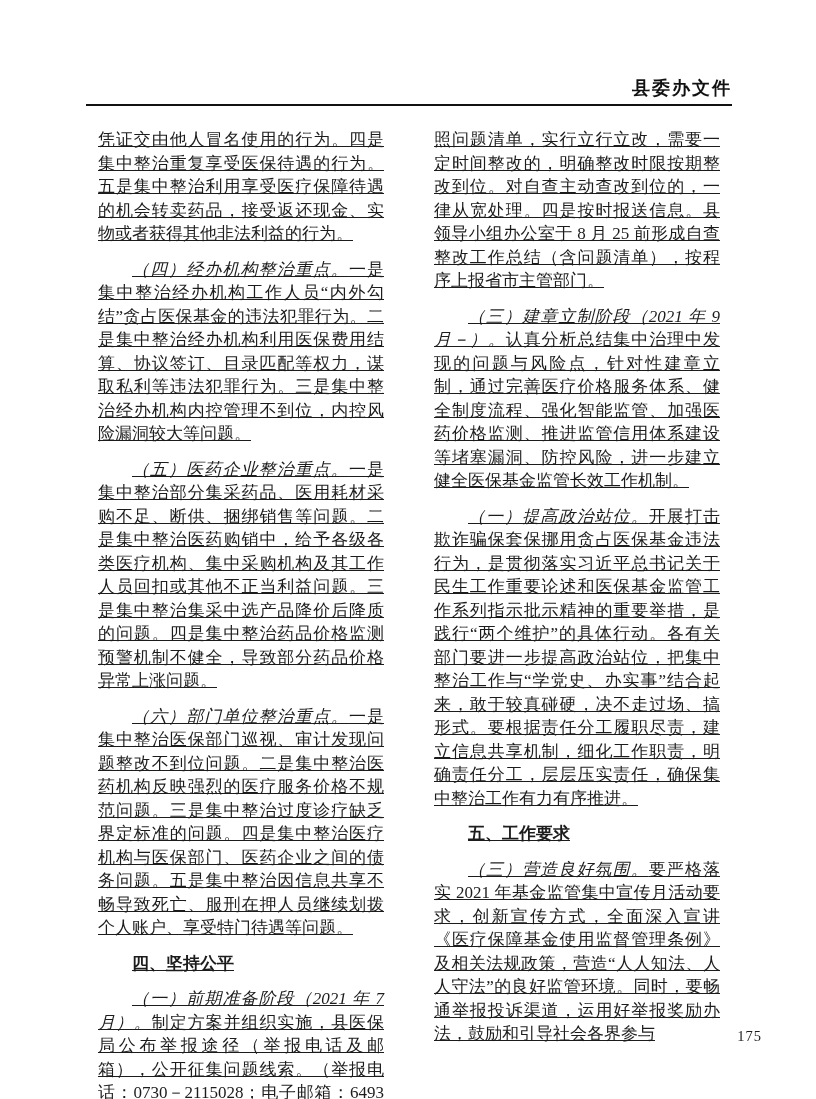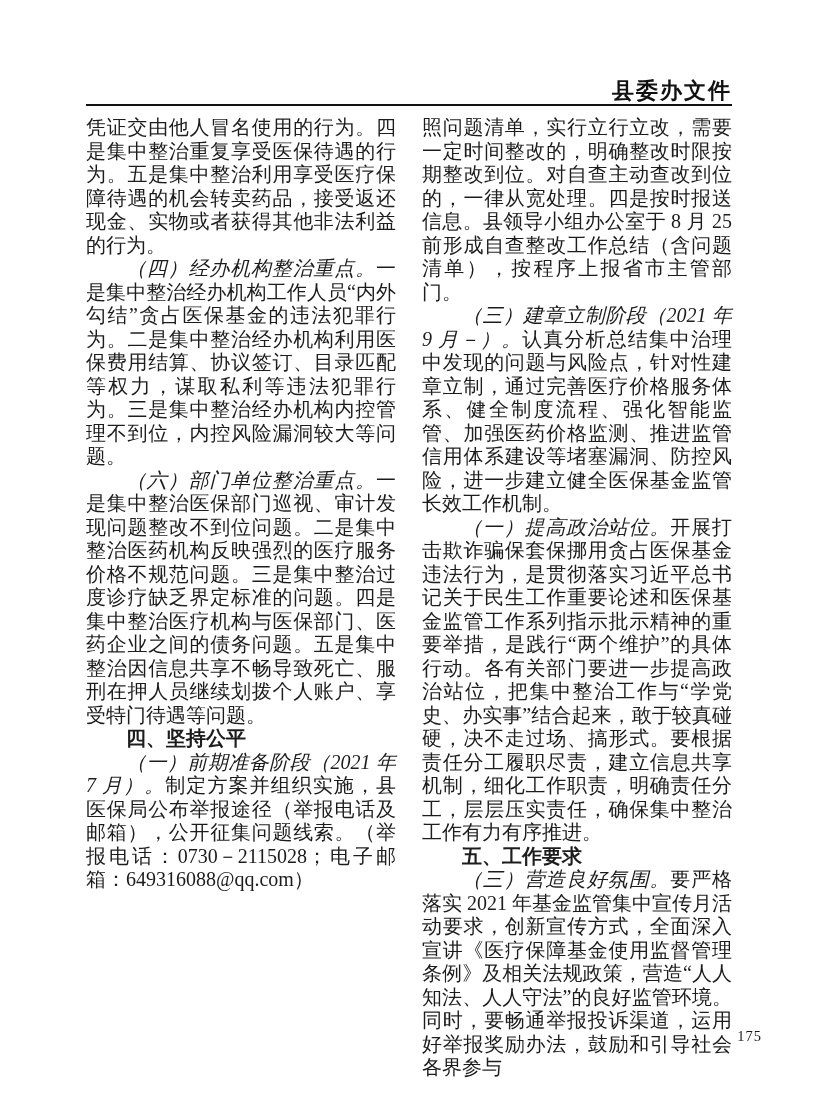--- a/index.html
+++ b/index.html
@@ -13,21 +13,21 @@
     height: 1099px;
     background: #ffffff;
     font-family: "Liberation Serif", "DejaVu Serif", serif;
     color: #1c1c1c;
     overflow: hidden;
   }
   .header-title {
     position: absolute;
     top: 76px;
     right: 84px;
-    font-size: 22px;
+    font-size: 18px;
     font-weight: 700;
     letter-spacing: 2px;
     color: #111111;
   }
   .header-rule {
     position: absolute;
     top: 104px;
     left: 86px;
     width: 646px;
     height: 2px;
@@ -39,27 +39,28 @@
     left: 86px;
     width: 646px;
     display: flex;
     gap: 26px;
   }
   .column {
     width: 310px;
     flex: 0 0 310px;
   }
   .para {
-    margin: 0;
-    font-size: 20px;
+    margin: 12px;
+    font-size: 17px;
     line-height: 23.5px;
     text-align: justify;
     text-justify: inter-ideograph;
     text-indent: 2em;
     word-break: break-all;
+    text-decoration: underline;
   }
   .para.no-indent {
     text-indent: 0;
   }
   .para.heading {
     font-weight: 700;
   }
   .lead {
     font-style: italic;
   }
@@ -78,20 +79,21 @@
 <div class="page">
 
   <div class="header-title">县委办文件</div>
 
   <div class="header-rule"></div>
 
   <div class="columns">
     <div class="column" id="col-left">
         <p class="para no-indent">凭证交由他人冒名使用的行为。四是集中整治重复享受医保待遇的行为。五是集中整治利用享受医疗保障待遇的机会转卖药品，接受返还现金、实物或者获得其他非法利益的行为。</p>
         <p class="para"><span class="lead">（四）经办机构整治重点。</span>一是集中整治经办机构工作人员“内外勾结”贪占医保基金的违法犯罪行为。二是集中整治经办机构利用医保费用结算、协议签订、目录匹配等权力，谋取私利等违法犯罪行为。三是集中整治经办机构内控管理不到位，内控风险漏洞较大等问题。</p>
+        <p class="para"><span class="lead">（五）医药企业整治重点。</span>一是集中整治部分集采药品、医用耗材采购不足、断供、捆绑销售等问题。二是集中整治医药购销中，给予各级各类医疗机构、集中采购机构及其工作人员回扣或其他不正当利益问题。三是集中整治集采中选产品降价后降质的问题。四是集中整治药品价格监测预警机制不健全，导致部分药品价格异常上涨问题。</p>
         <p class="para"><span class="lead">（六）部门单位整治重点。</span>一是集中整治医保部门巡视、审计发现问题整改不到位问题。二是集中整治医药机构反映强烈的医疗服务价格不规范问题。三是集中整治过度诊疗缺乏界定标准的问题。四是集中整治医疗机构与医保部门、医药企业之间的债务问题。五是集中整治因信息共享不畅导致死亡、服刑在押人员继续划拨个人账户、享受特门待遇等问题。</p>
         <p class="para heading">四、坚持公平</p>
         <p class="para"><span class="lead">（一）前期准备阶段（2021 年 7 月）。</span>制定方案并组织实施，县医保局公布举报途径（举报电话及邮箱），公开征集问题线索。（举报电话：0730－2115028；电子邮箱：649316088@qq.com）</p>
       </div>
     <div class="column" id="col-right">
         <p class="para no-indent">照问题清单，实行立行立改，需要一定时间整改的，明确整改时限按期整改到位。对自查主动查改到位的，一律从宽处理。四是按时报送信息。县领导小组办公室于 8 月 25 前形成自查整改工作总结（含问题清单），按程序上报省市主管部门。</p>
         <p class="para"><span class="lead">（三）建章立制阶段（2021 年 9 月－）。</span>认真分析总结集中治理中发现的问题与风险点，针对性建章立制，通过完善医疗价格服务体系、健全制度流程、强化智能监管、加强医药价格监测、推进监管信用体系建设等堵塞漏洞、防控风险，进一步建立健全医保基金监管长效工作机制。</p>
         <p class="para"><span class="lead">（一）提高政治站位。</span>开展打击欺诈骗保套保挪用贪占医保基金违法行为，是贯彻落实习近平总书记关于民生工作重要论述和医保基金监管工作系列指示批示精神的重要举措，是践行“两个维护”的具体行动。各有关部门要进一步提高政治站位，把集中整治工作与“学党史、办实事”结合起来，敢于较真碰硬，决不走过场、搞形式。要根据责任分工履职尽责，建立信息共享机制，细化工作职责，明确责任分工，层层压实责任，确保集中整治工作有力有序推进。</p>
         <p class="para heading">五、工作要求</p>
         <p class="para"><span class="lead">（三）营造良好氛围。</span>要严格落实 2021 年基金监管集中宣传月活动要求，创新宣传方式，全面深入宣讲《医疗保障基金使用监督管理条例》及相关法规政策，营造“人人知法、人人守法”的良好监管环境。同时，要畅通举报投诉渠道，运用好举报奖励办法，鼓励和引导社会各界参与</p>

